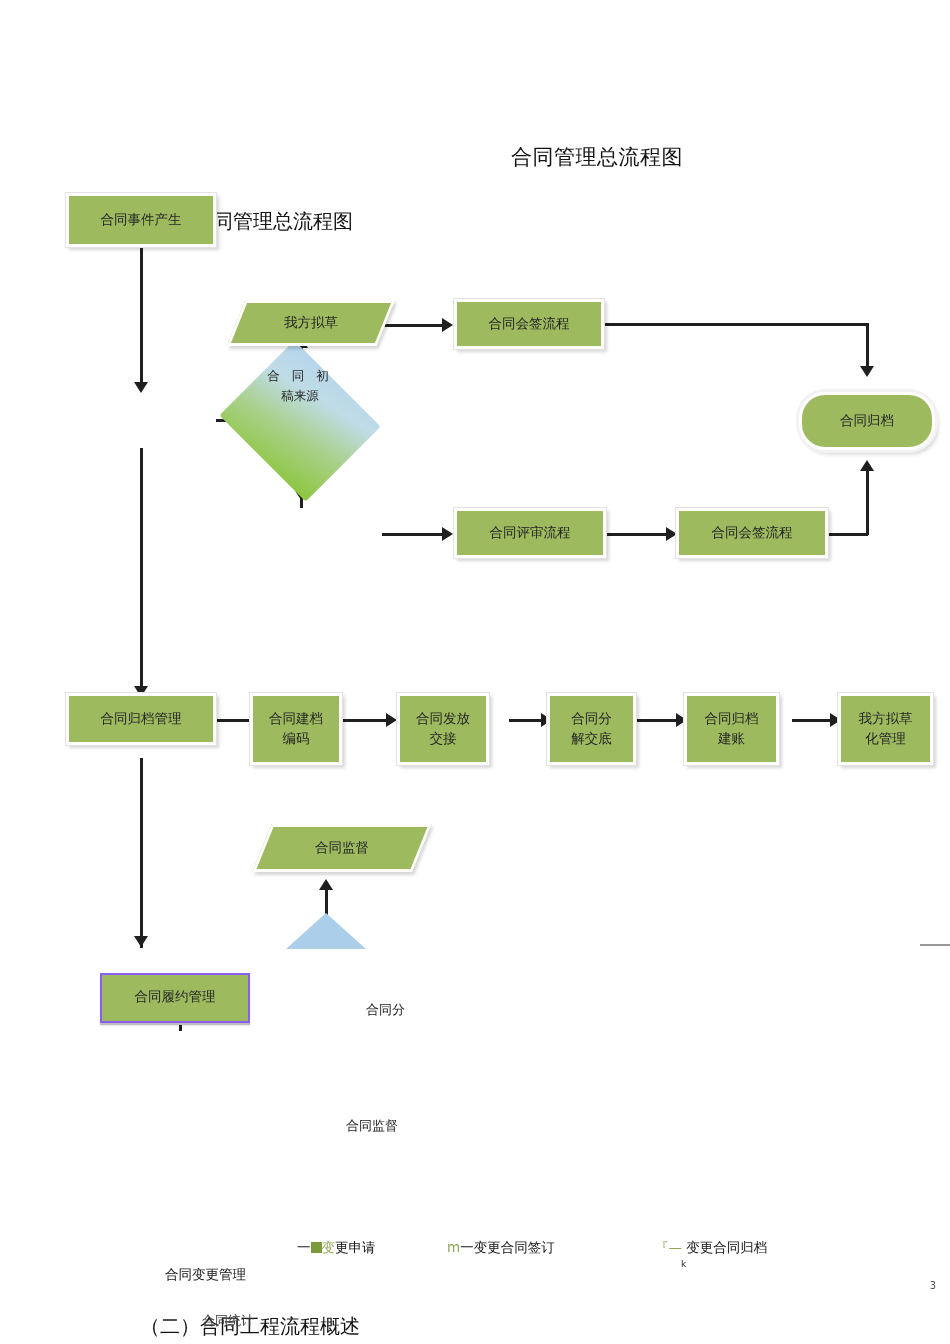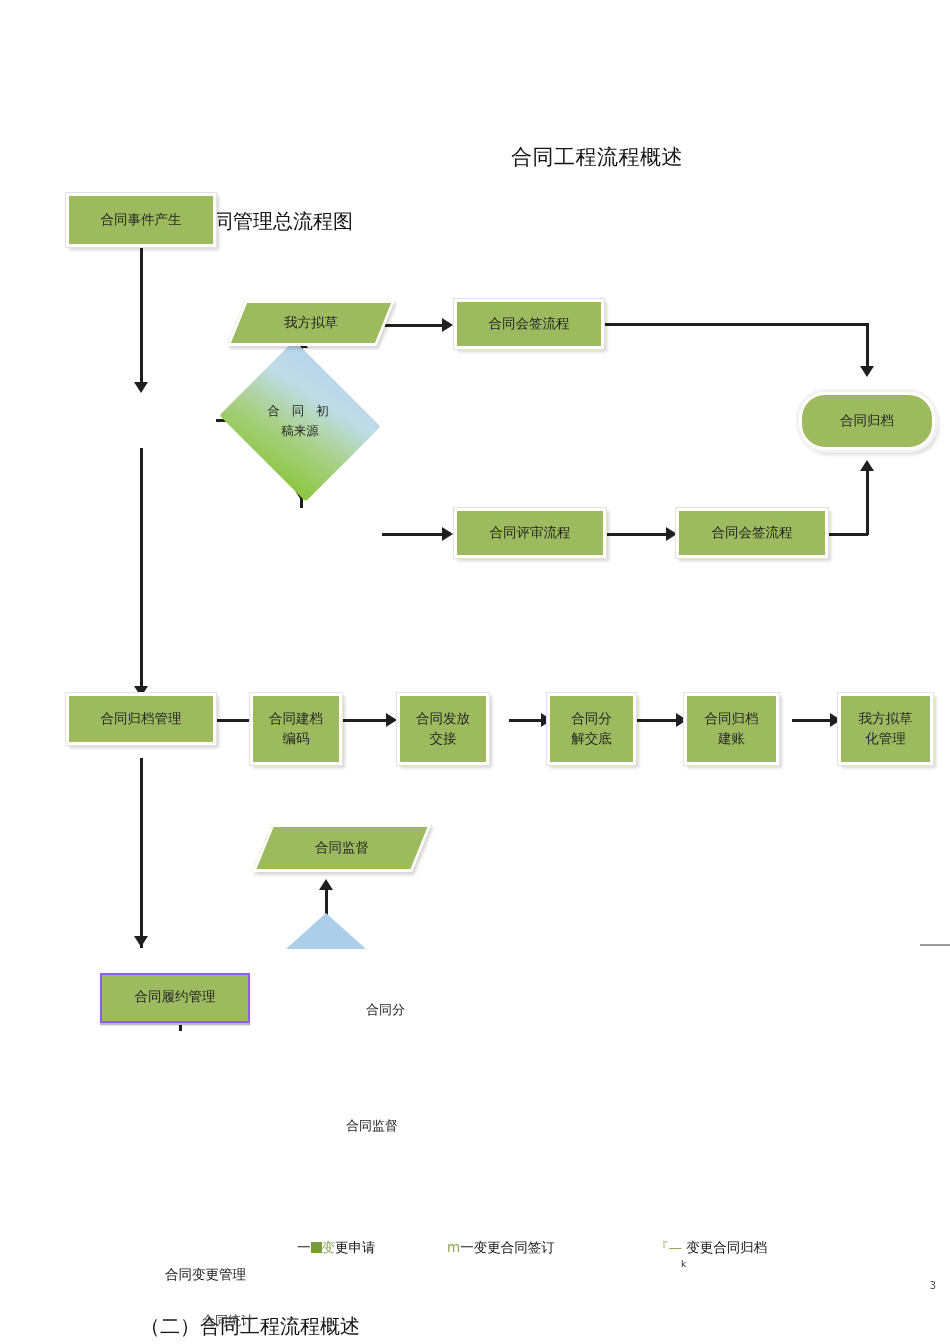--- a/index.html
+++ b/index.html
@@ -70,21 +70,21 @@
     border:2px solid #8b5cf6;
     outline:none;
     box-shadow:0 2px 0 0 #bcbcbc, 0 3px 2px rgba(0,0,0,0.12);
     font-family:Liberation Mono, monospace;
   }
 
   
   .diamond {
     position:absolute;
     display:flex; flex-direction:column;
-    align-items:center; justify-content:center;
+    align-items:center; justify-content:flex-start;
     font-family:"DejaVu Serif","Liberation Serif",serif;
     font-size:12.5px; color:#262626;
     z-index:3;
   }
   .diamond-bg {
     position:absolute; inset:0;
     background:linear-gradient(168deg,#B6D4EC 0%,#BFDCE6 28%,#A9D089 62%,#8CC63E 100%);
     transform:rotate(45deg);
     border-radius:3px;
     z-index:-1;
@@ -117,21 +117,21 @@
   .gr { color:#8FA857; }
   .sub-k { position:absolute; font-size:9px; color:#2a2a2a; }
   .pg-num { position:absolute; right:14px; top:1280px; font-size:10px; color:#555; }
   .edge-mark { position:absolute; background:#9a9a9a; height:2px; }
 </style>
 </head>
 <body>
 
 <div class="page">
 
-  <div class="doc-title">合同工程流程概述</div>
+  <div class="doc-title">合同管理总流程图</div>
   <div class="section-head sec-1">（一）合同管理总流程图</div>
   <div class="section-head sec-2">（二）合同工程流程概述</div>
   <div class="overlap-small" style="left:178px; top:1312px;margin-left:24px;">合同统计</div>
 
   <div class="ln lnv" style="left:140px; top:246px; height:142px;"></div>
   <div class="arw arw-d" style="left:134px; top:382px;"></div>
 
   <div class="ln lnv" style="left:140px; top:448px; height:250px;"></div>
   <div class="arw arw-d" style="left:134px; top:686px;"></div>
 

